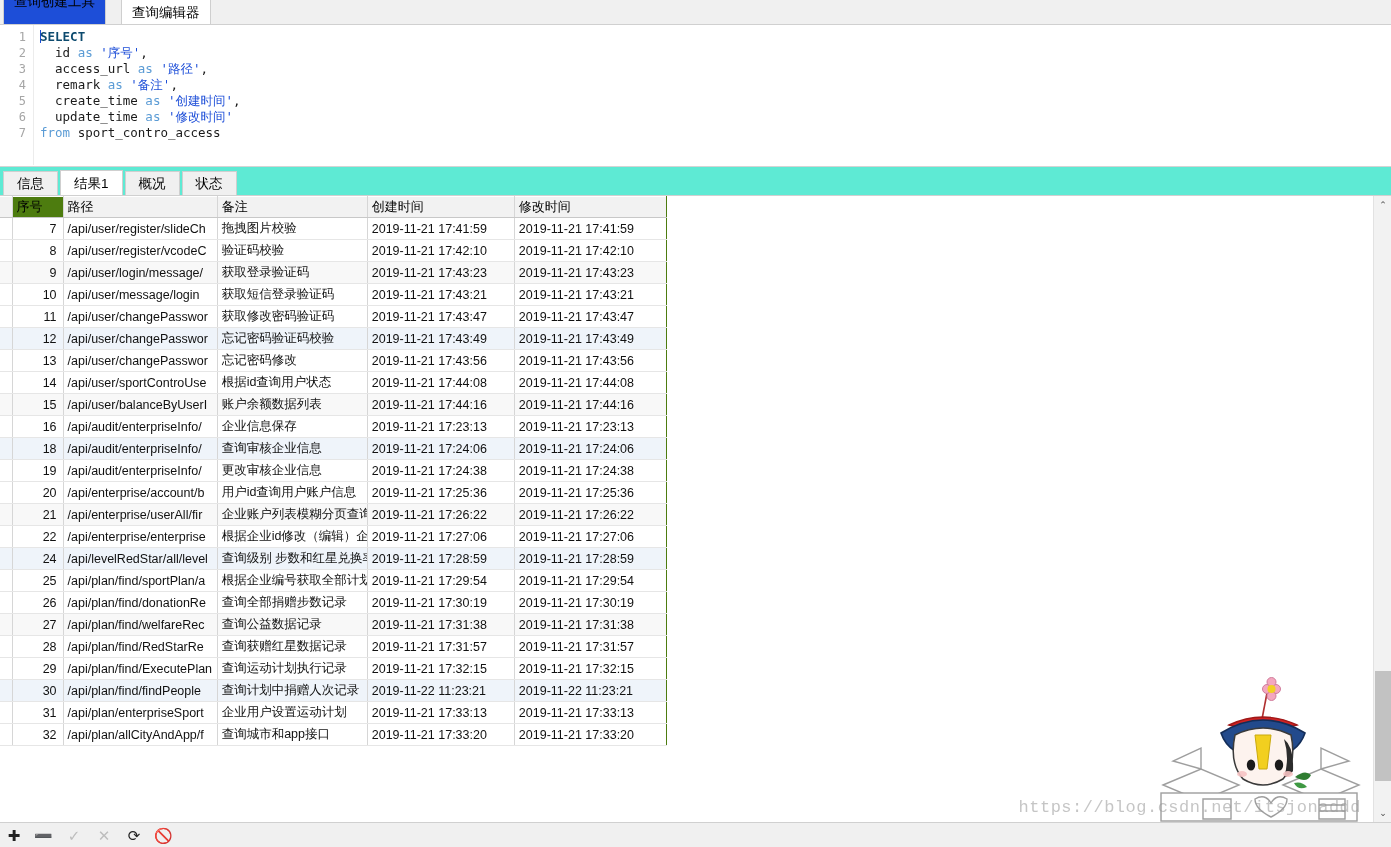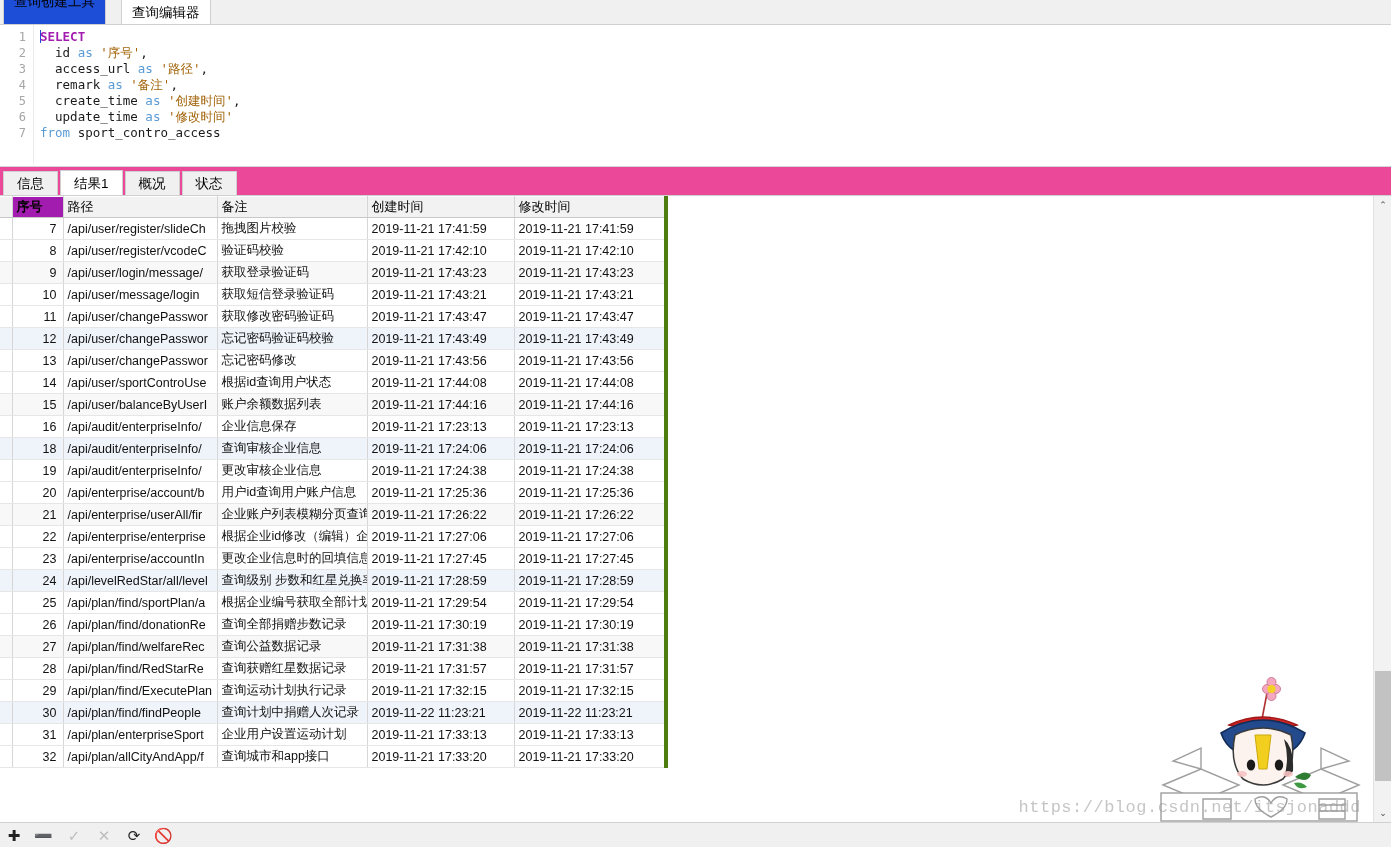--- a/index.html
+++ b/index.html
@@ -75,37 +75,37 @@
     display: inline-block;
     width: 26px;
     text-align: right;
     color: #a6a6a6;
     font-family: "DejaVu Sans Mono", "Liberation Mono", monospace;
     font-size: 12px;
     padding-right: 0;
     user-select: none;
   }
   .code .body { display: inline-block; padding-left: 14px; }
-  .kw  { color: #a21caf; font-weight: bold; }
+  .kw  { color: #0c4a6e; font-weight: bold; }
   .kw2 { color: #5a9bd5; }
-  .str { color: #a16207; }
+  .str { color: #1d4ed8; }
   .ident { color: #1a1a1a; }
   .caret {
     display: inline-block;
     width: 1px; height: 13px;
     background: #1d4ed8;
     vertical-align: -2px;
     margin-right: -1px;
   }
 
   
   .restabstrip {
     position: absolute; left: 0; top: 166px;
     width: 1391px; height: 30px;
-    background: #ec4899;
+    background: #5eead4;
     border-top: 1px solid #d4d4d4;
     border-bottom: 1px solid #d0d0d0;
     display: flex; align-items: flex-end;
     padding-left: 3px;
   }
   .restabstrip .rtab {
     height: 24px;
     padding: 0 13px;
     font-size: 13.5px;
     line-height: 24px;
@@ -151,27 +151,27 @@
   }
   table.grid thead th {
     background: #f2f2f2;
     border-bottom: 1px solid #c8c8c8;
     border-top: 1px solid #ffffff;
     text-align: left;
     height: 21px;
     font-size: 13px;
     color: #000;
   }
-  table.grid thead th.selcol { background: #a21caf; font-weight: bold; }
+  table.grid thead th.selcol { background: #4d7c0f; }
   table.grid th.c0, table.grid td.c0 { width: 12px; border-right: 1px solid #d6d6d6; padding: 0; }
   table.grid th.c1, table.grid td.c1 { width: 51px; }
   table.grid th.c2, table.grid td.c2 { width: 154px; }
   table.grid th.c3, table.grid td.c3 { width: 150px; }
   table.grid th.c4, table.grid td.c4 { width: 147px; }
-  table.grid th.c5, table.grid td.c5 { width: 152px; border-right: 4px solid #4d7c0f; margin-left: 48px; }
+  table.grid th.c5, table.grid td.c5 { width: 152px; border-right: 1px solid #4d7c0f; margin-left: 48px; }
   table.grid td.c1 { text-align: right; padding-right: 6px; }
   tr.stripe td { background: #f8f8f8; }
   tr.blue td { background: #eff4fa; }
   tr.cur td.c0 { position: relative; }
   .rowmarker {
     position: absolute; left: 2px; top: 50%;
     transform: translateY(-50%);
     width: 0; height: 0;
     border-top: 5px solid transparent;
     border-bottom: 5px solid transparent;
@@ -394,28 +394,20 @@
             <td class="c5">2019-11-21 17:26:22</td>
           </tr>
           <tr>
             <td class="c0"></td>
             <td class="c1">22</td>
             <td class="c2">/api/enterprise/enterprise</td>
             <td class="c3">根据企业id修改（编辑）企</td>
             <td class="c4">2019-11-21 17:27:06</td>
             <td class="c5">2019-11-21 17:27:06</td>
           </tr>
-          <tr>
-            <td class="c0"></td>
-            <td class="c1">23</td>
-            <td class="c2">/api/enterprise/accountIn</td>
-            <td class="c3">更改企业信息时的回填信息</td>
-            <td class="c4">2019-11-21 17:27:45</td>
-            <td class="c5">2019-11-21 17:27:45</td>
-          </tr>
           <tr class="blue">
             <td class="c0"></td>
             <td class="c1">24</td>
             <td class="c2">/api/levelRedStar/all/level</td>
             <td class="c3">查询级别 步数和红星兑换率</td>
             <td class="c4">2019-11-21 17:28:59</td>
             <td class="c5">2019-11-21 17:28:59</td>
           </tr>
           <tr>
             <td class="c0"></td>

